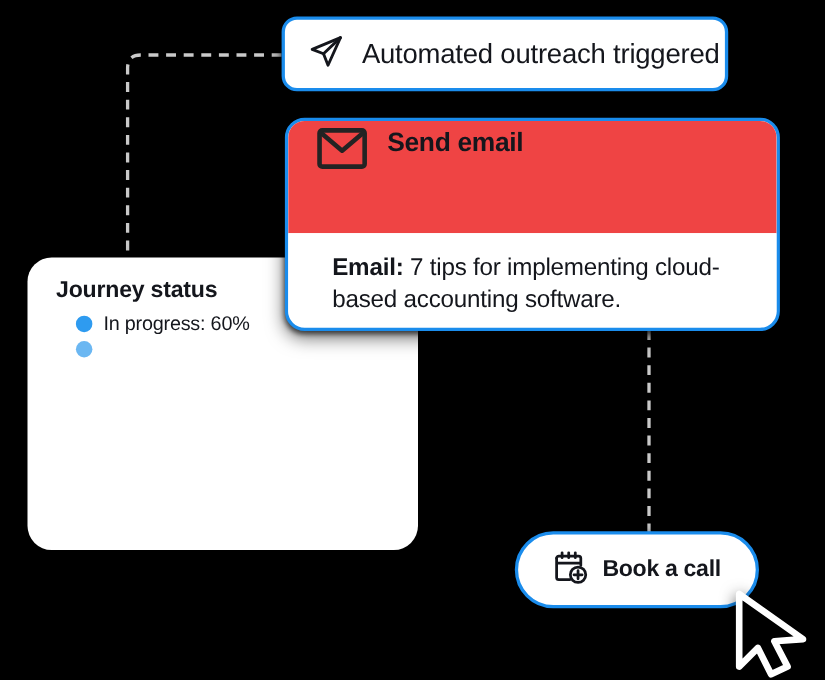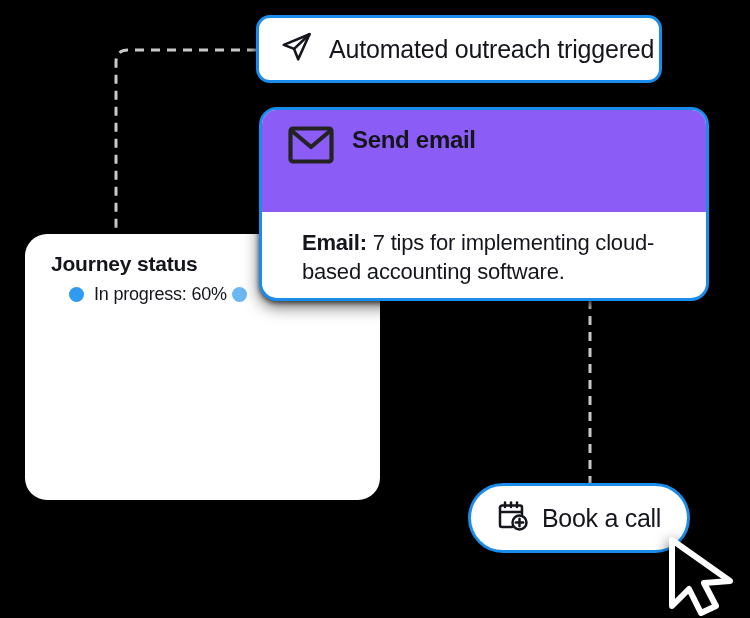--- a/index.html
+++ b/index.html
@@ -67,22 +67,22 @@
   #email-card {
     left: 259px;
     top: 107px;
     width: 450px;
     height: 194px;
     border-radius: 18px;
     overflow: hidden;
     z-index: 4;
   }
   #email-card .head {
-    background: #8b5cf6;
-    padding: 16px 24px 16px 26px;
+    background: #ef4444;
+    padding: 6px 24px 16px 26px;
     display: flex;
     align-items: flex-start;
     gap: 18px;
     height: 102px;
   }
   #email-card .head-text { padding-top: 1px; }
   #email-card .title {
     font-size: 24px;
     font-weight: bold;
     color: #14161c;
@@ -157,21 +157,21 @@
     letter-spacing: -0.5px;
   }
   #donut-center .sub {
     font-size: 16px;
     color: #22252c;
     margin-top: 1px;
   }
   #legend {
     margin-left: 18px;
     display: flex;
-    flex-direction: row;
+    flex-direction: column;
     gap: 5px;
   }
   .legend-item {
     display: flex;
     align-items: center;
     gap: 10px;
   }
   .legend-dot {
     width: 15px;
     height: 15px;
@@ -192,22 +192,22 @@
     width: 222px;
     height: 70px;
     border-radius: 36px;
     display: flex;
     align-items: center;
     justify-content: center;
     gap: 13px;
     z-index: 5;
   }
   #book-call .label {
-    font-size: 25px;
-    font-weight: normal;
+    font-size: 21px;
+    font-weight: bold;
     color: #14161c;
     letter-spacing: -0.3px;
     white-space: nowrap;
   }
 
   
   #cursor {
     position: absolute;
     left: 664px;
     top: 536px;

